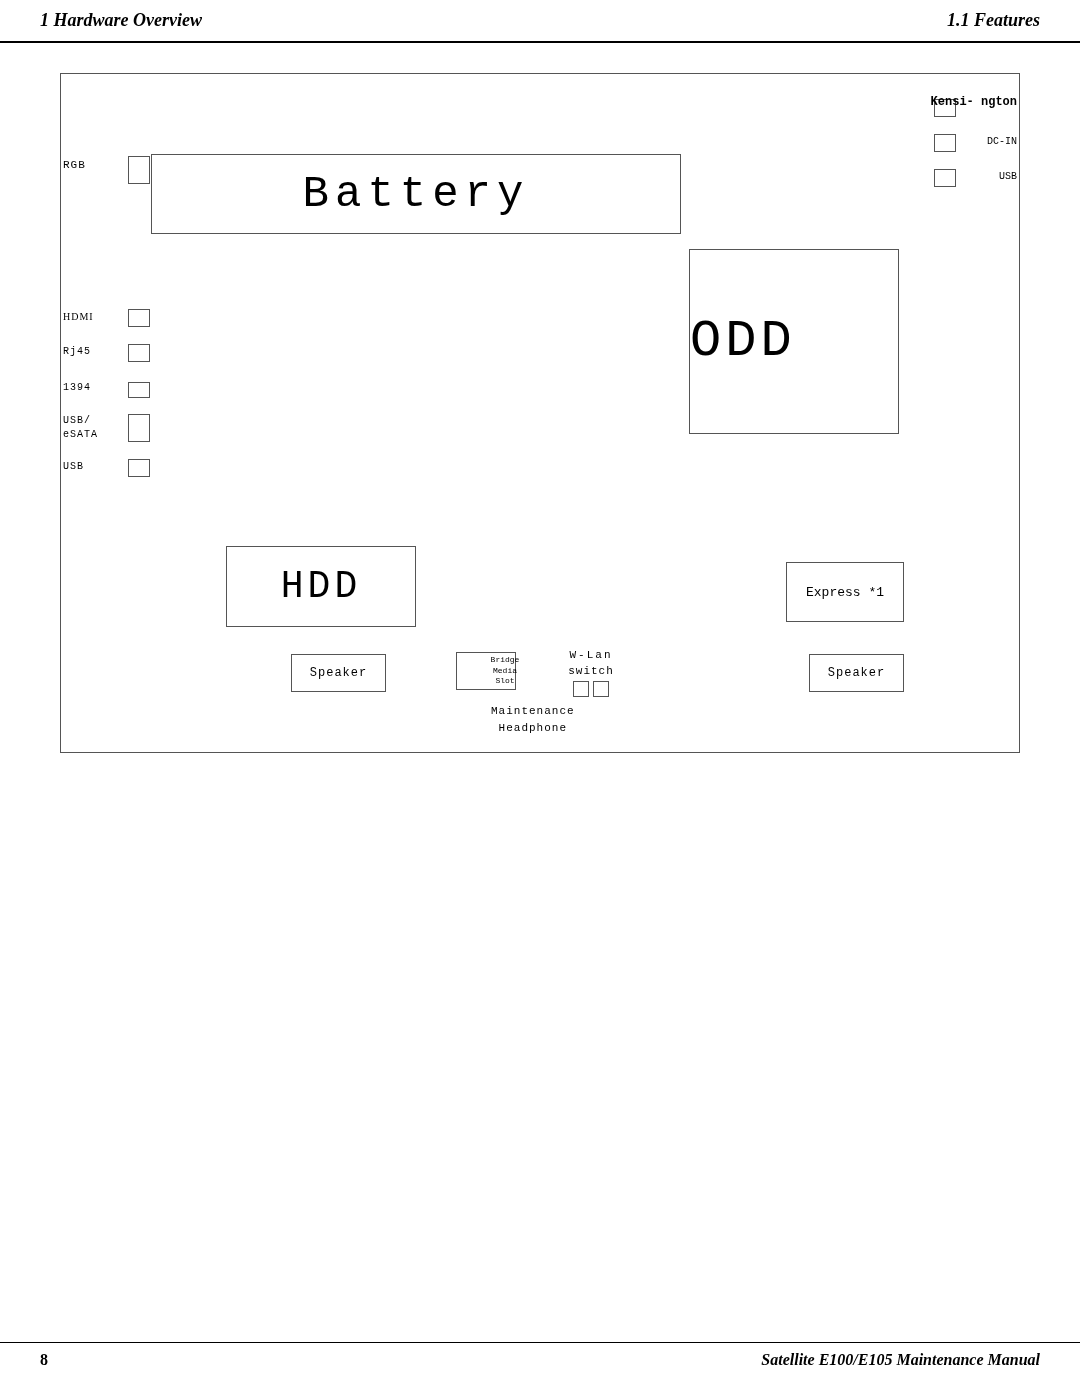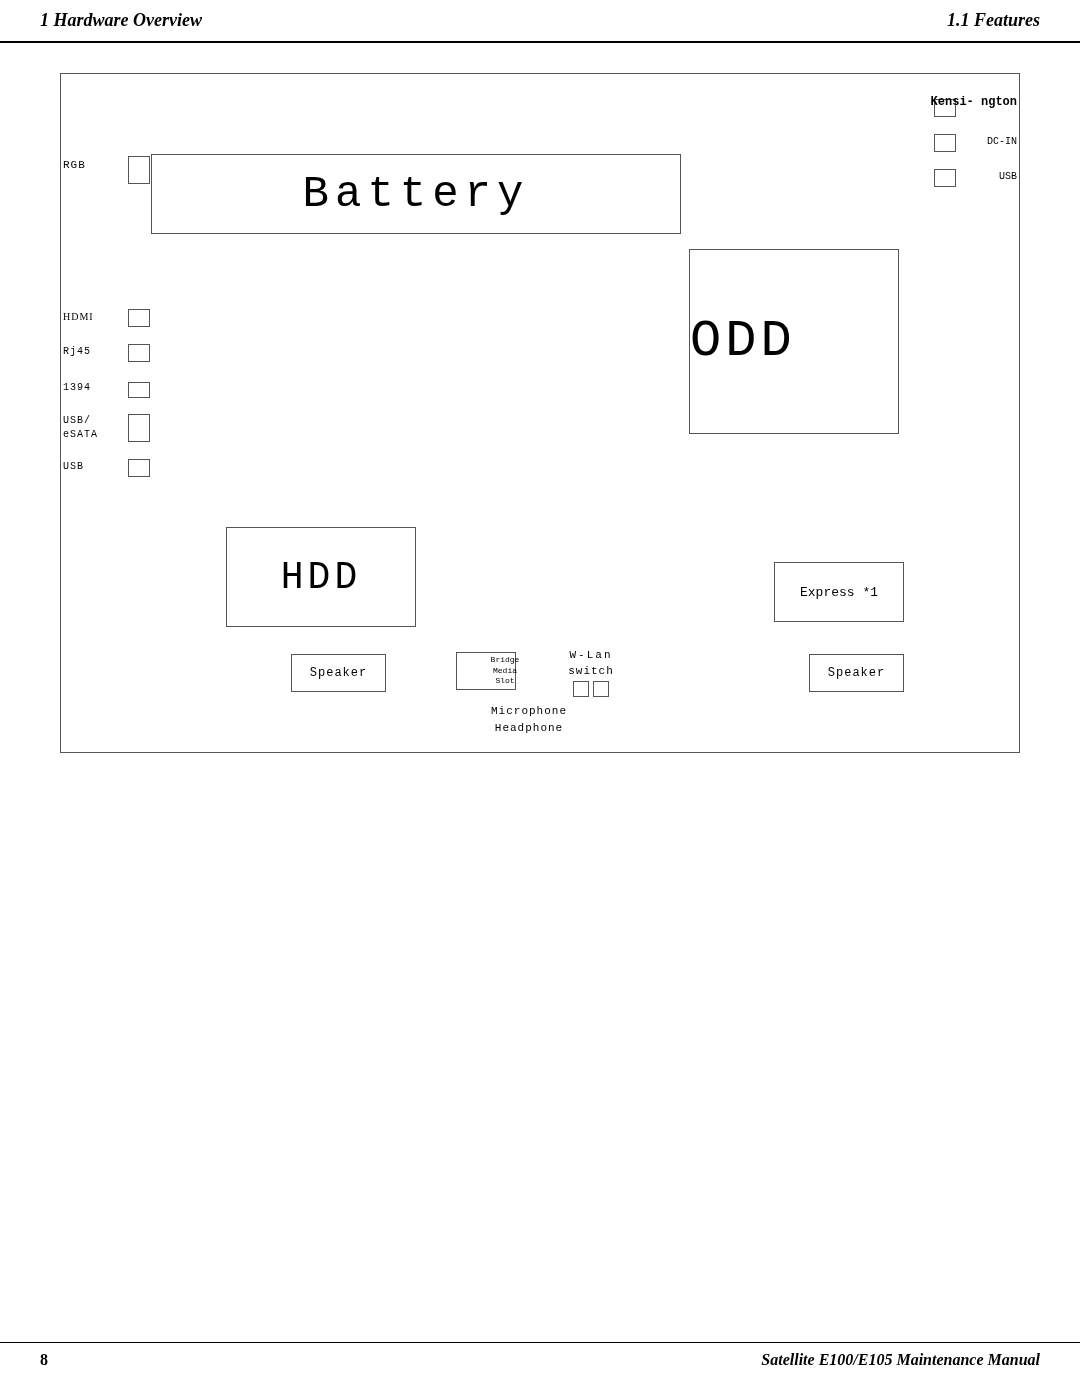--- a/index.html
+++ b/index.html
@@ -78,36 +78,36 @@
       font-family: 'Courier New', monospace;
       letter-spacing: 4px;
     }
 
     
     .hdd-block {
       position: absolute;
       bottom: 125px;
       left: 165px;
       width: 190px;
-      height: 100px;
+      height: 81px;
       border: 1.5px solid #555;
       display: flex;
       align-items: center;
       justify-content: center;
       font-size: 38px;
       font-family: 'Courier New', monospace;
       letter-spacing: 4px;
     }
 
     
     .express-block {
       position: absolute;
       bottom: 130px;
       right: 115px;
-      width: 130px;
+      width: 118px;
       height: 60px;
       border: 1.5px solid #555;
       display: flex;
       align-items: center;
       justify-content: center;
       font-size: 13px;
       font-family: 'Courier New', monospace;
     }
 
     
@@ -438,21 +438,21 @@
     <div class="wlan-area">
       <span class="wlan-label">W-Lan</span>
       <span class="wlan-switch-label">switch</span>
       <div class="wlan-small-boxes">
         <div class="wlan-small-box"></div>
         <div class="wlan-small-box"></div>
       </div>
     </div>
 
     <div class="mic-hp-label">
-      <span>Microphone</span><br>
+      <span>Maintenance</span><br>
       <span>Headphone</span>
     </div>
 
     <span class="rgb-label">RGB</span>
     <div class="rgb-box"></div>
 
     <div class="kensi-box"></div>
     <div class="kensi-text">
       <span style="font-size:12px;font-family:'Courier New',monospace;line-height:1.4;font-weight:bold;">Kensi-
 ngton</span>

